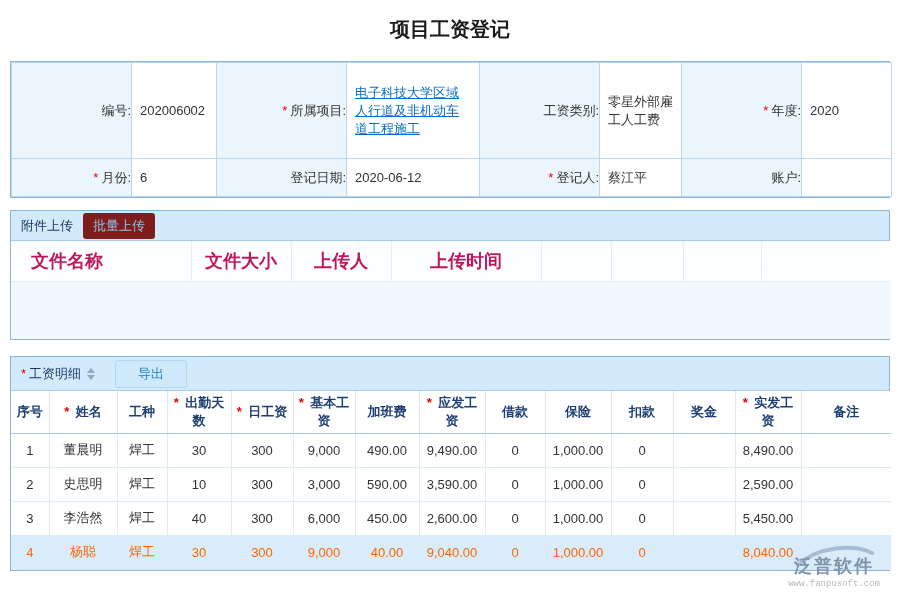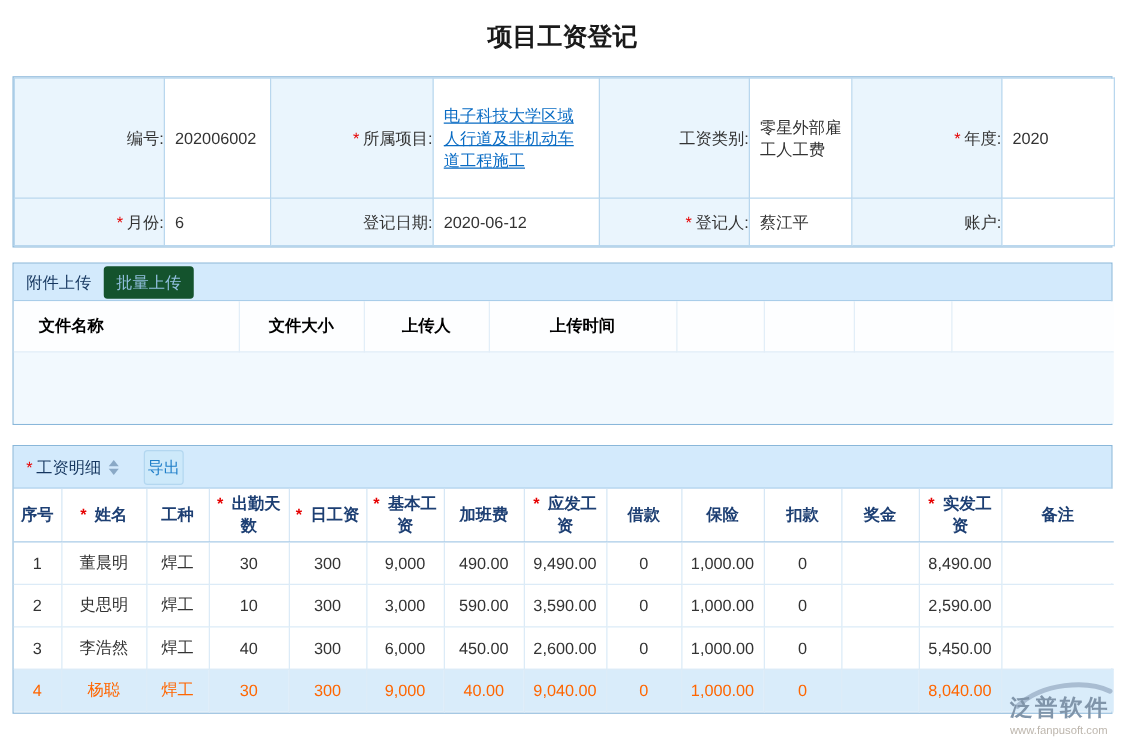--- a/index.html
+++ b/index.html
@@ -36,30 +36,30 @@
   .form-table td { border:1px solid #b9d7ee; vertical-align:middle; }
   .form-table tr.r1 td { height:96px; }
   .form-table tr.r2 td { height:38px; }
   .form-table td.lbl { background:#eaf5fd; text-align:right; padding:4px 0; color:#333; }
   .form-table td.val { background:#fff; padding:4px 8px; word-break:break-all; }
   a.link { color:#0a6cc4; text-decoration:underline; cursor:pointer;font-family:Liberation Serif, serif; }
 
   
   .btn { border:none; border-radius:3px; font-size:13px; cursor:pointer;
          font-family:inherit; }
-  .btn-pale { background:#14532d; color:#93c0e0; padding:4px 10px; margin-left:10px; }
-  .btn-export { background:#cde9fa; color:#1e7ec8; padding:4px 2px; margin-left:14px;
+  .btn-pale { background:#7f1d1d; color:#93c0e0; padding:4px 10px; margin-left:10px; }
+  .btn-export { background:#cde9fa; color:#1e7ec8; padding:4px 22px; margin-left:14px;
                 border:1px solid #b3d7f0; }
 
   
   .attach-table { width:100%; border-collapse:collapse; table-layout:fixed; font-size:13px; }
   .attach-table th {
-    height:40px; background:#fdfeff; color:#000000; font-weight:bold;
+    height:40px; background:#fdfeff; color:#be185d; font-weight:bold;
     border-right:1px solid #e2eef8; border-bottom:1px solid #e2eef8;
-    text-align:center; font-size:13px;
+    text-align:center; font-size:18px;
   }
   .attach-table th:first-child { text-align:left; padding-left:20px; }
   .attach-table th:last-child { border-right:none; }
   .attach-table th:nth-child(1){width:180px}
   .attach-table th:nth-child(2){width:100px}
   .attach-table th:nth-child(3){width:100px}
   .attach-table th:nth-child(4){width:150px}
   .attach-table th:nth-child(5){width:70px}
   .attach-table th:nth-child(6){width:72px}
   .attach-table th:nth-child(7){width:78px}
@@ -94,21 +94,21 @@
   .wage-table th:nth-child(13){width:66px}
   .wage-table th:nth-child(14){width:90px}
   .wage-table td {
     height:34px; text-align:center; color:#333;
     border-right:1px solid #dcebf7; border-bottom:1px solid #dcebf7;
     background:#fff; padding:2px;
   }
   .wage-table tr.highlight td { background:#d9ecfa; color:#ff6600; }
 
   
-  .brand { position:absolute; right:8px; top:544px; text-align:left; z-index:5; pointer-events:none; }
+  .brand { position:absolute; right:20px; top:544px; text-align:center; z-index:5; pointer-events:none;font-family:Liberation Mono, monospace; }
   .brand svg { display:block; margin:0 auto -14px auto; }
   .brand-text { font-size:18px; font-weight:bold; color:#8095aa; letter-spacing:2px; }
   .brand-url { font-size:9px; color:#bdb6ad; margin-top:1px; }
 </style>
 </head>
 <body>
 
 <div class="page">
 
   <div class="title">项目工资登记</div>

